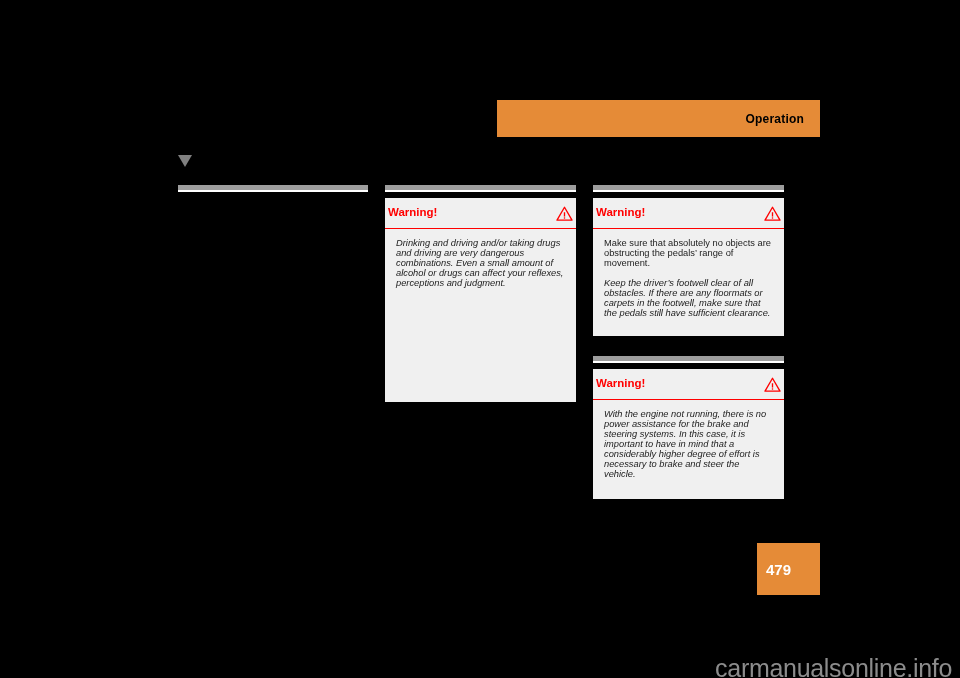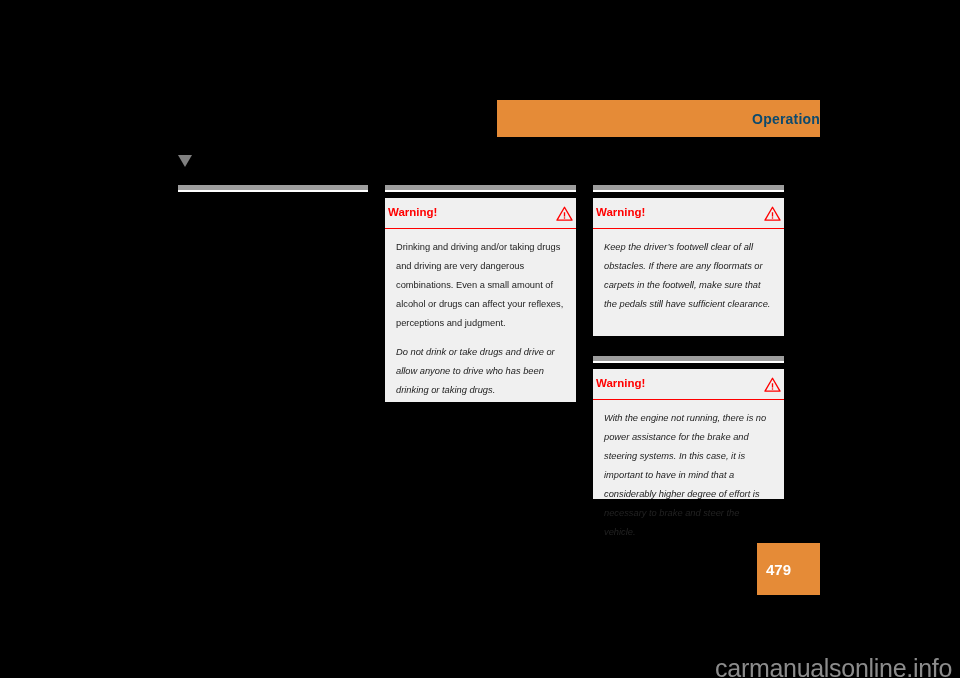--- a/index.html
+++ b/index.html
@@ -29,25 +29,25 @@
   .header-bar {
     position: absolute;
     left: 497px;
     top: 100px;
     width: 323px;
     height: 37px;
     background: #e58b37;
   }
   .header-title {
     position: absolute;
-    right: 0;
+    right: 16px;
     top: 50%;
     transform: translateY(-50%);
-    color: #0c4a6e;
-    font-size: 14px;
+    color: #000000;
+    font-size: 12px;
     font-weight: bold;
     letter-spacing: 0.2px;
     white-space: nowrap;
   }
 
   
   .section-marker {
     position: absolute;
     left: 178px;
     top: 155px;
@@ -97,21 +97,21 @@
     flex: 0 0 auto;
     display: block;
   }
   .warning-body {
     padding: 9px 11px 10px 11px;
   }
   .warning-body p {
     margin: 0 0 10px 0;
     color: #222222;
     font-size: 9.3px;
-    line-height: 19px;
+    line-height: 10px;
   }
   .warning-body p:last-child { margin-bottom: 0; font-style: italic; }
 
   
   #warn-drugs   { left: 385px; top: 198px; width: 191px; height: 204px; }
   #warn-pedals  { left: 593px; top: 198px; width: 191px; height: 138px; }
   #warn-engine  { left: 593px; top: 369px; width: 191px; height: 130px; }
 
   
   .page-number-block {
@@ -174,34 +174,34 @@
     <div class="warning-head">
       <span class="warning-title">Warning!</span>
       <svg class="warning-icon" viewBox="0 0 20 18">
         <polygon points="10,1.5 19,17 1,17" fill="none" stroke="#ff0000" stroke-width="1.6" stroke-linejoin="round"></polygon>
         <rect x="9.2" y="7.5" width="1.6" height="5.2" fill="#ff0000"></rect>
         <rect x="9.2" y="13.6" width="1.6" height="1.6" fill="#ff0000"></rect>
       </svg>
     </div>
     <div class="warning-body">
       <p>Drinking and driving and/or taking drugs and driving are very dangerous combinations. Even a small amount of alcohol or drugs can affect your reflexes, perceptions and judgment.</p>
-      <p>Do not drink or take drugs and drive or allow anyone to drive who has been drinking or taking drugs.</p>
     </div>
   </div>
 
   <div class="warning-box" id="warn-pedals">
     <div class="warning-head">
       <span class="warning-title">Warning!</span>
       <svg class="warning-icon" viewBox="0 0 20 18">
         <polygon points="10,1.5 19,17 1,17" fill="none" stroke="#ff0000" stroke-width="1.6" stroke-linejoin="round"></polygon>
         <rect x="9.2" y="7.5" width="1.6" height="5.2" fill="#ff0000"></rect>
         <rect x="9.2" y="13.6" width="1.6" height="1.6" fill="#ff0000"></rect>
       </svg>
     </div>
     <div class="warning-body">
+      <p>Make sure that absolutely no objects are obstructing the pedals’ range of movement.</p>
       <p>Keep the driver’s footwell clear of all obstacles. If there are any floormats or carpets in the footwell, make sure that the pedals still have sufficient clearance.</p>
     </div>
   </div>
 
   <div class="warning-box" id="warn-engine">
     <div class="warning-head">
       <span class="warning-title">Warning!</span>
       <svg class="warning-icon" viewBox="0 0 20 18">
         <polygon points="10,1.5 19,17 1,17" fill="none" stroke="#ff0000" stroke-width="1.6" stroke-linejoin="round"></polygon>
         <rect x="9.2" y="7.5" width="1.6" height="5.2" fill="#ff0000"></rect>

